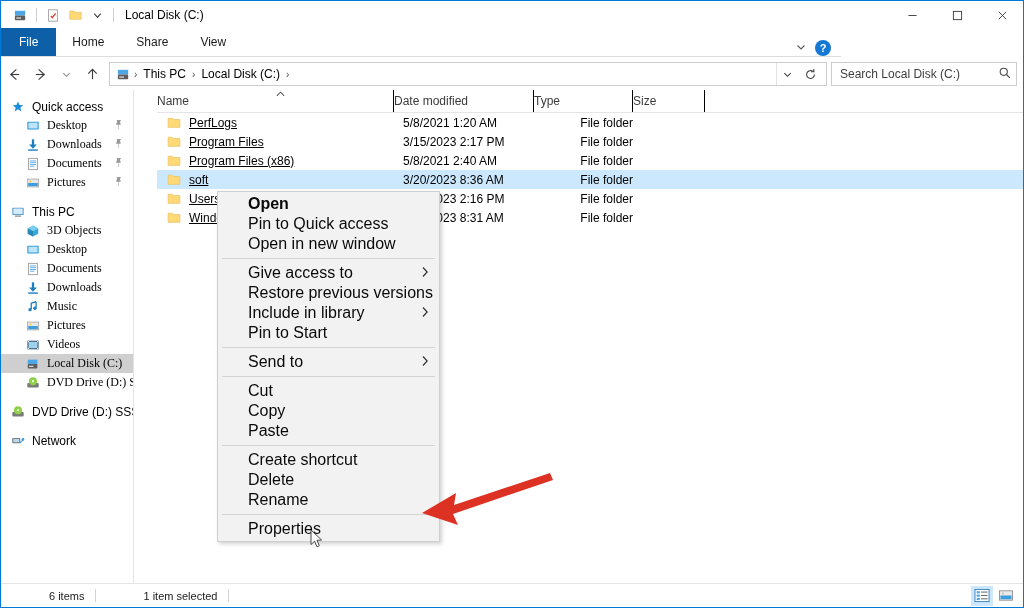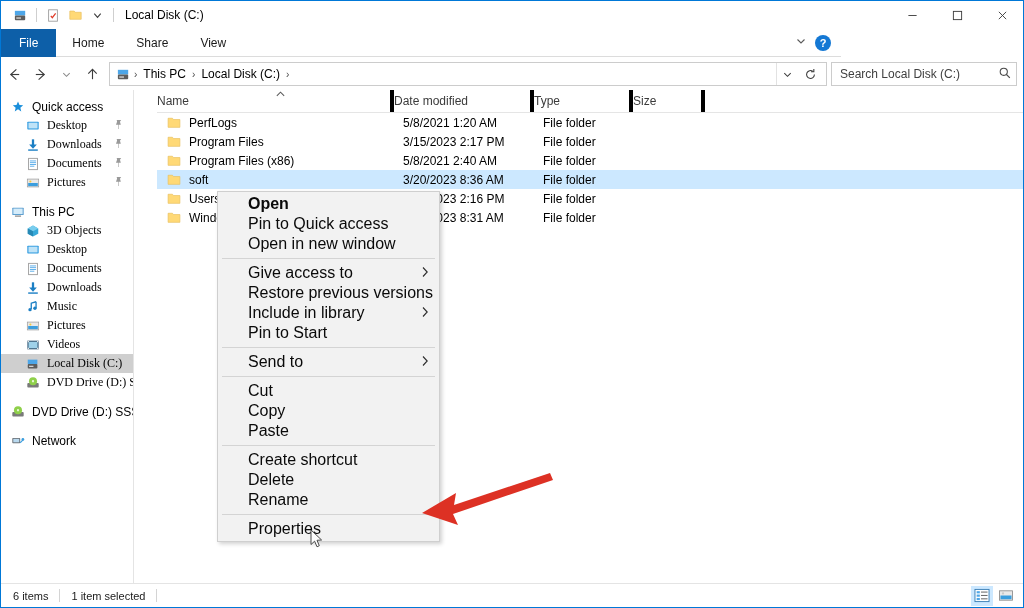--- a/index.html
+++ b/index.html
@@ -43,21 +43,21 @@
     width: 45px; height: 28px;
     display: flex; align-items: center; justify-content: center;
     color: #333;
   }
 
   
   .ribbon {
     position: absolute; left: 0; top: 28px; width: 840px; height: 28px;
     background: #fff;
     border-bottom: 1px solid #dcdcdc;
-    display: flex; align-items: center;
+    display: flex; align-items: flex-end;
   }
   .tab {
     display: flex; align-items: center; justify-content: center;
     padding: 0 16px;
     font-size: 12px; color: #1a1a1a;
     height: 28px;
   }
   .tab.file {
     background: #0d5fa8; color: #fff; font-weight: normal;
     padding: 0 18px;
@@ -134,53 +134,53 @@
   }
   .colheaders {
     display: flex; height: 23px; align-items: stretch;
     border-bottom: 1px solid #e5e5e5;
     background: #fff;
     position: relative;
   }
   .colh {
     font-size: 12px; color: #3b3b3b;
     display: flex; align-items: center;
-    border-right: 4px solid #000000;
+    border-right: 1px solid #000000;
     position: relative;
   }
   .colh.name { width: 237px; }
   .colh.date { width: 140px; }
   .colh.type { width: 99px; }
   .colh.size { width: 72px; }
   .sortcaret {
     position: absolute; left: 118px; top: 0px;
     font-size: 9px; color: #5a5a5a;
   }
   .rows { position: relative; }
   .row {
     display: flex; height: 19px; align-items: center;
     font-size: 12px; color: #000;
   }
   .row.sel { background: #cce8ff; }
   .cell { overflow: hidden; white-space: nowrap; }
-  .cell.name { width: 237px; display: flex; align-items: center; padding-left: 9px; }
+  .cell.name { width: 237px; display: flex; align-items: center; padding-left: 9px; text-decoration: underline; }
   .cell.date { width: 140px; padding-left: 9px; color: #000; }
-  .cell.type { width: 99px; padding-left: 9px; }
+  .cell.type { width: 99px; padding-left: 9px; text-align: right; }
   .cell.size { width: 72px; padding-left: 9px; }
   .folder-ico { width: 16px; height: 16px; flex: 0 0 16px; display:flex; align-items:center; justify-content:center;}
   .fname { margin-left: 7px; }
 
   
   .statusbar {
     position: absolute; left: 0; bottom: 0; width: 1024px; height: 24px;
     border-top: 1px solid #e4e4e4;
     background: #fff;
     display: flex; align-items: center;
   }
-  .status-text { font-size: 11px; color: #1a1a1a; padding-left: 12px; }
+  .status-text { font-size: 11px; color: #1a1a1a; padding-left: 12px; margin-left: 36px; }
   .status-sep { width: 1px; height: 13px; background: #d4d4d4; margin: 0 11px; }
   .viewbtns { margin-left: auto; display: flex; align-items: center; gap: 2px; padding-right: 8px; }
   .viewbtn {
     width: 22px; height: 20px;
     display: flex; align-items: center; justify-content: center;
   }
   .viewbtn.active { background: #cce8ff; }
 
   
   .ctxmenu {

